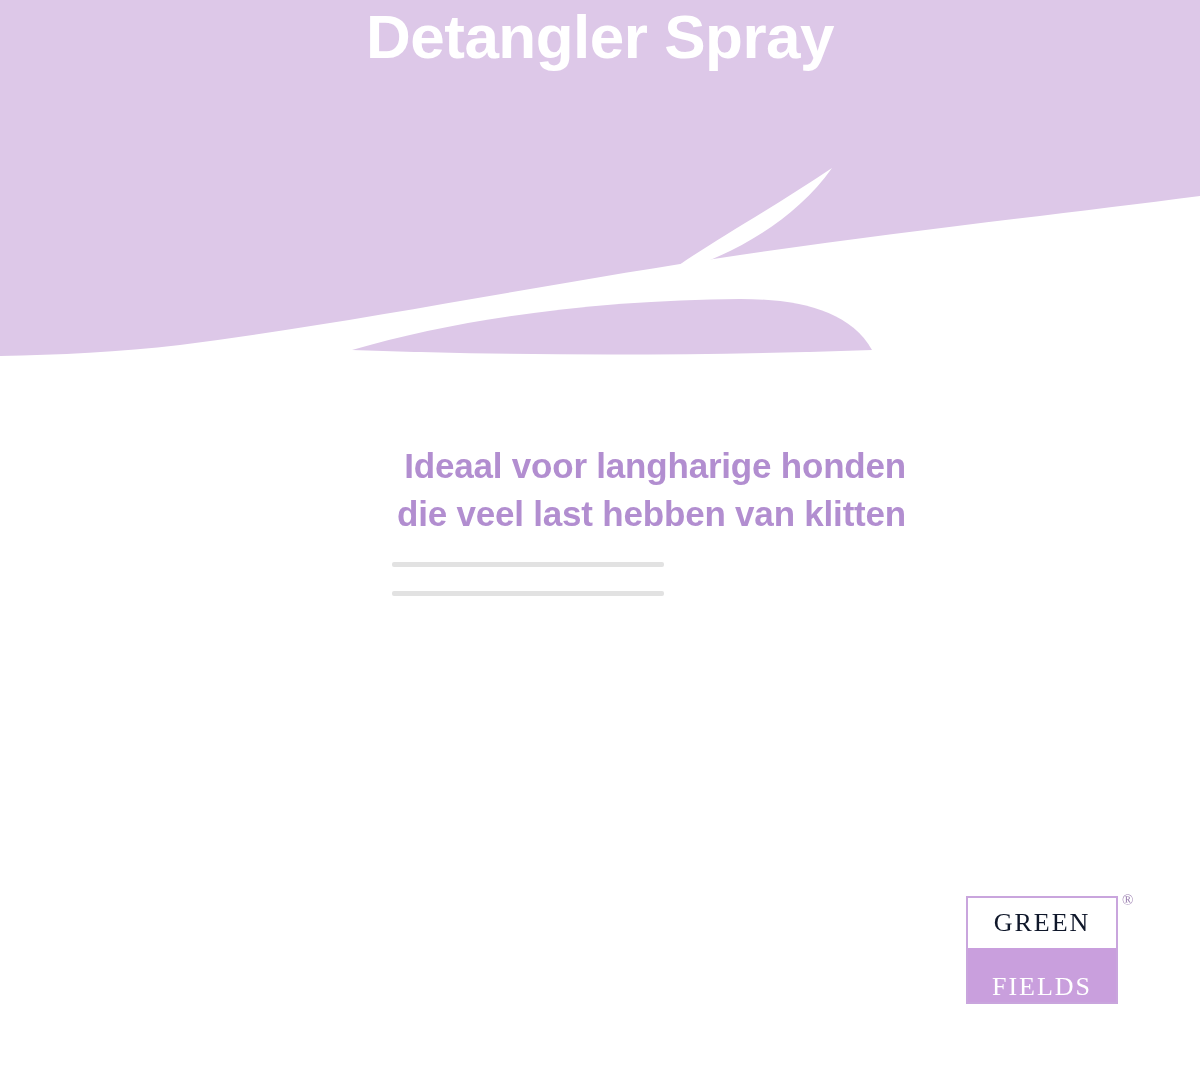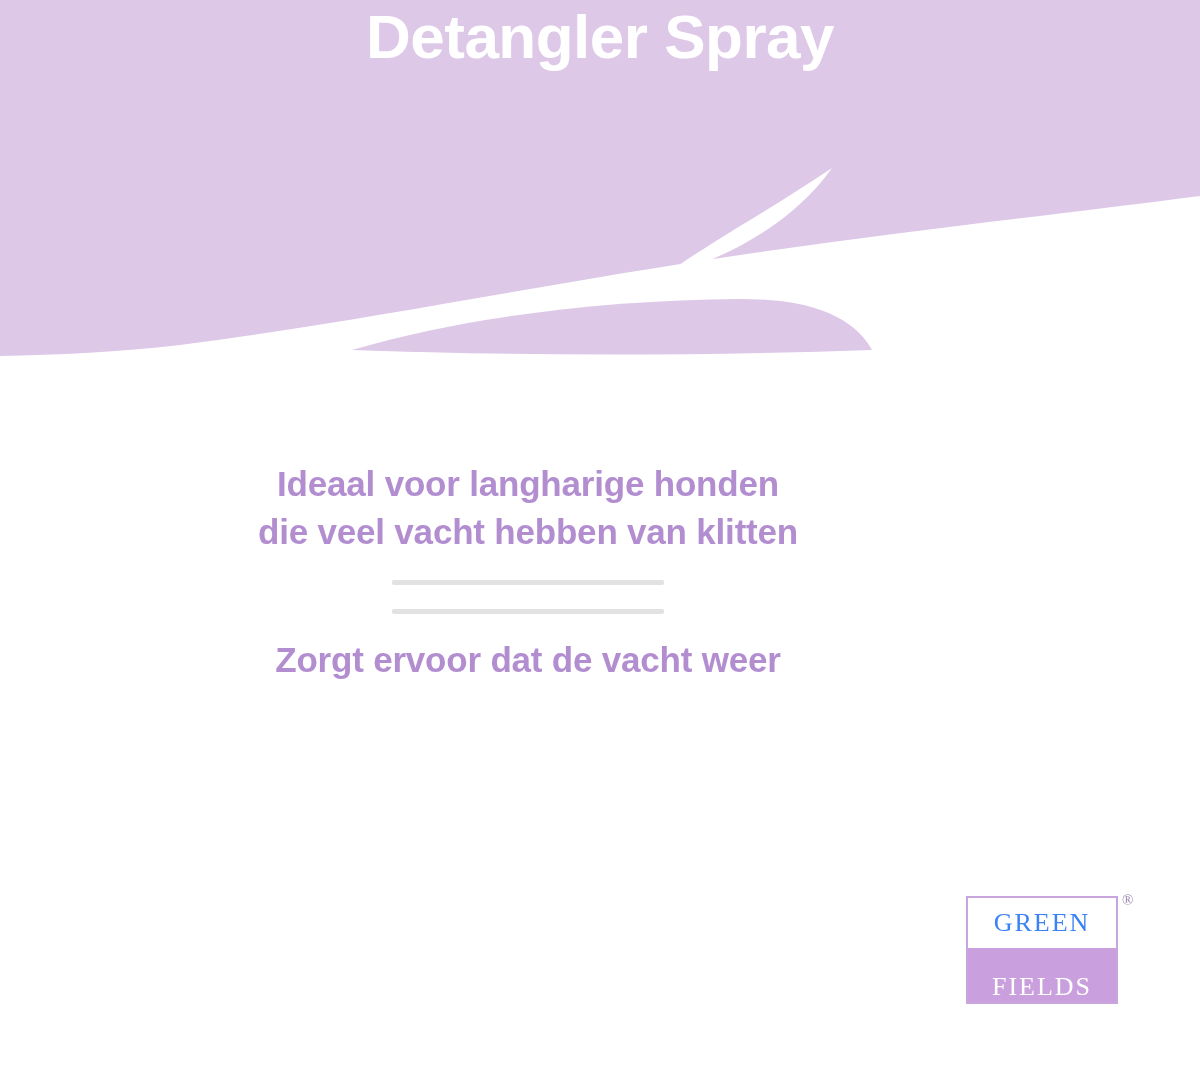--- a/index.html
+++ b/index.html
@@ -44,23 +44,23 @@
     color: #ffffff;
     letter-spacing: -0.5px;
     line-height: 74px;
     padding-top: 0px;
   }
 
   
   .claims {
     position: absolute;
     left: 0;
-    top: 460px;
+    top: 442px;
     width: 1056px;
-    text-align: center;
+    text-align: right;
   }
   .claim {
     color: #b28ed0;
     font-size: 35px;
     font-weight: bold;
     line-height: 48px;
     letter-spacing: -0.2px;
     padding: 0 150px;
   }
   .claim-divider {
@@ -93,21 +93,21 @@
     height: 54px;
     background: #c99fdd;
     display: flex;
     align-items: flex-end;
     justify-content: center;
   }
   .logo-word-top {
     font-family: "Liberation Serif", serif;
     font-size: 26px;
     letter-spacing: 2px;
-    color: #3b82f6;
+    color: #0f172a;
   }
   .logo-word-bottom {
     font-family: "Liberation Serif", serif;
     font-size: 26px;
     letter-spacing: 2px;
     color: #ffffff;
   }
   .logo-reg {
     position: absolute;
     left: 1122px;
@@ -131,30 +131,29 @@
 
       <path d="M832,168 C770,210 700,248 664,276 C716,262 790,228 832,168 Z" fill="#ffffff"></path>
     </svg>
     <div class="banner-title">Detangler Spray</div>
   </div>
 
   <div class="claims">
 
     <div class="claim">
       <div>Ideaal voor langharige  honden</div>
-      <div>die veel vacht hebben van klitten</div>
+      <div>die veel last hebben van klitten</div>
     </div>
 
     <div class="claim-divider"></div>
 
 
     <div class="claim-divider"></div>
 
     <div class="claim">
-      <div>Zorgt ervoor dat de vacht weer</div>
     </div>
 
   </div>
 
   <div class="logo">
     <div class="logo-top">
       <span class="logo-word-top">GREEN</span>
     </div>
     <div class="logo-bottom">
       <span class="logo-word-bottom">FIELDS</span>

